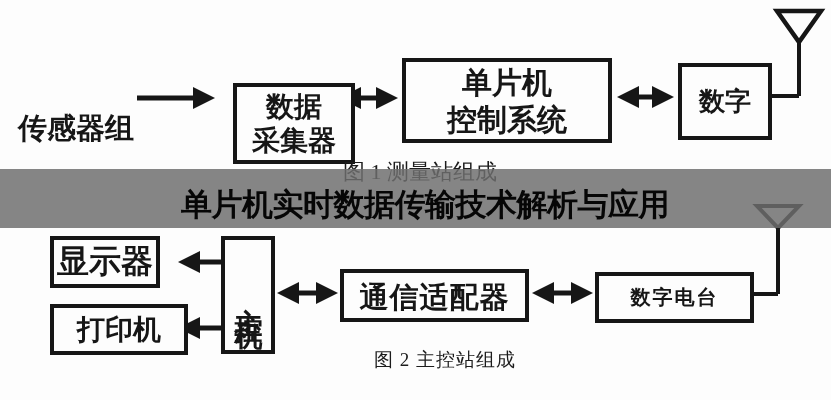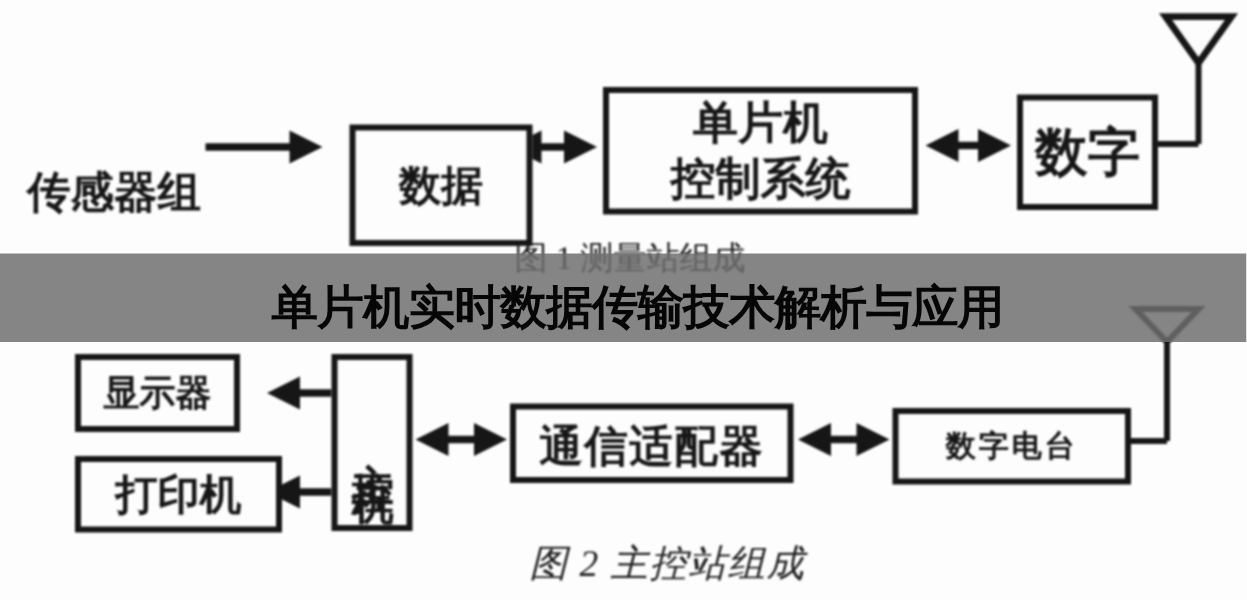--- a/index.html
+++ b/index.html
@@ -12,33 +12,33 @@
   
   .figure-layer{position:absolute;inset:0;filter:blur(0.6px);z-index:1;}
   .diagram-svg{position:absolute;left:0;top:0;width:831px;height:400px;}
   .ln{stroke:var(--ink);fill:none;}
   .hd{fill:var(--ink);stroke:none;}
   .box{position:absolute;border:4px solid var(--ink);background:var(--bg);
        display:flex;flex-direction:column;align-items:center;justify-content:center;
        font-weight:bold;text-align:center;}
   .box-collector{left:233px;top:59px;width:122px;height:81px;font-size:28px;line-height:34px;margin-top:24px;}
   .box-mcu{left:402px;top:58px;width:210px;height:85px;font-size:30px;line-height:37px;}
-  .box-radio1{left:678px;top:63px;width:94px;height:77px;font-size:35px;line-height:33px;}
-  .box-display{left:50px;top:236px;width:110px;height:52px;font-size:24px;}
+  .box-radio1{left:678px;top:63px;width:94px;height:77px;font-size:26px;line-height:33px;}
+  .box-display{left:50px;top:236px;width:110px;height:52px;font-size:32px;}
   .box-printer{left:50px;top:304px;width:138px;height:51px;font-size:28px;justify-content:center;}
   .box-controller{left:221px;top:236px;width:54px;height:118px;font-size:28px;}
   .box-controller .vtext{writing-mode:vertical-rl;text-orientation:upright;letter-spacing:7px;}
   .box-adapter{left:340px;top:269px;width:189px;height:53px;font-size:29px;letter-spacing:1px;justify-content:flex-end;}
   .box-radio2{left:595px;top:272px;width:159px;height:51px;font-size:20px;letter-spacing:2px;}
   .free-label{position:absolute;font-weight:bold;}
   .sensor-label{left:12px;top:83px;width:128px;font-size:29px;text-align:center;margin-top:26px;}
   .caption{position:absolute;font-family:"Liberation Serif","DejaVu Serif",serif;
            color:var(--caption-ink);text-align:center;white-space:nowrap;}
   .caption1{left:270px;top:157px;width:300px;font-size:22px;}
-  .caption2{left:275px;top:359px;width:340px;font-size:25px;letter-spacing:1px;font-style:italic;}
+  .caption2{left:275px;top:347px;width:340px;font-size:19px;letter-spacing:1px;}
   
   .band{position:absolute;left:0;top:169px;width:831px;height:59px;background:var(--band);
         z-index:2;display:flex;align-items:center;justify-content:center;}
   .band-title{font-weight:bold;font-size:31px;color:var(--title-ink);white-space:nowrap;
               transform:translateY(6px);letter-spacing:-0.5px;margin-left:19px;}
 </style>
 </head>
 <body>
 
 <div class="stage">
@@ -96,20 +96,21 @@
         <polygon class="ln" points="757,206 799,206 778,228" stroke-width="4"></polygon>
         <line class="ln" x1="778" y1="226" x2="778" y2="294" stroke-width="4"></line>
         <line class="ln" x1="754" y1="294" x2="778" y2="294" stroke-width="4"></line>
       </g>
     </svg>
 
     <div class="free-label sensor-label">传感器组</div>
 
     <div class="box box-collector">
       <div>数据</div>
+      <div>采集器</div>
     </div>
 
     <div class="box box-mcu">
       <div>单片机</div>
       <div>控制系统</div>
     </div>
 
     <div class="box box-radio1">
       <div>数字</div>
     </div>

